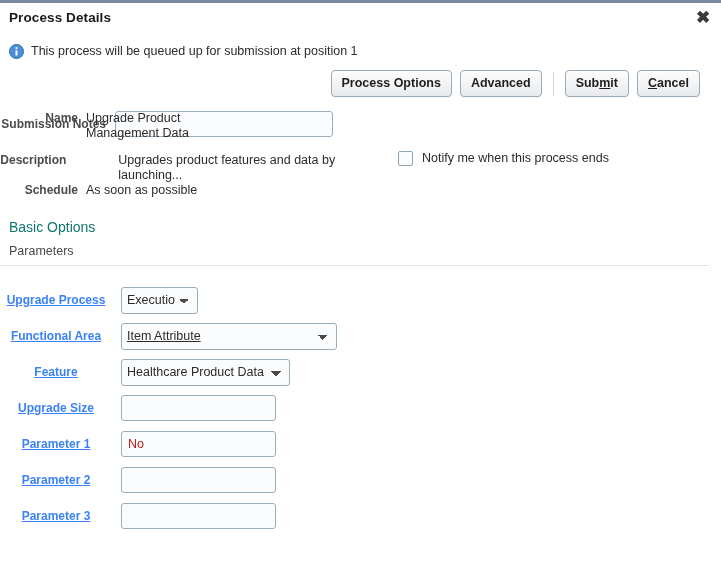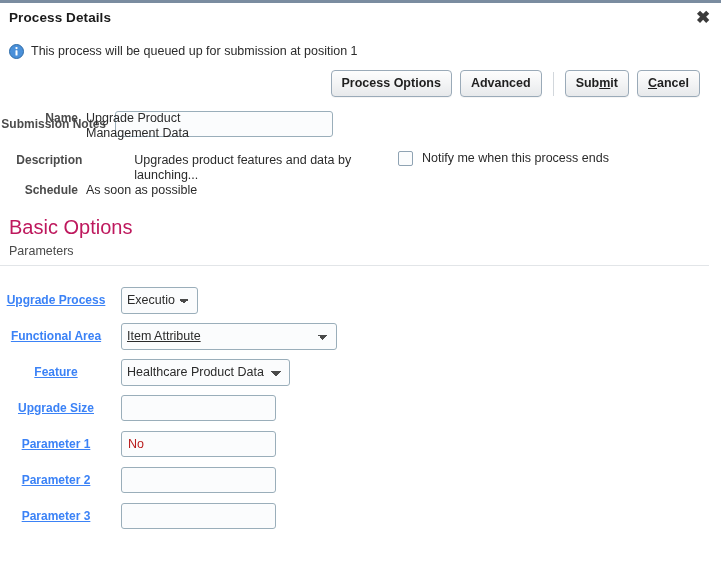--- a/index.html
+++ b/index.html
@@ -128,21 +128,21 @@
   .svalue {
     font-size: 12.5px;
     color: #2b2b2b;
     line-height: 15px;
   }
 
   .f-name  { left: 0;   top: 0;  width: 260px; }
   .f-name .slabel  { width: 78px; padding-right: 8px; }
   .f-name .svalue  { width: 170px; }
 
-  .f-desc  { left: 16px;   top: 42px; width: 360px; gap: 44px; }
+  .f-desc  { left: 0;   top: 42px; width: 360px; gap: 44px; }
   .f-desc .slabel  { width: 78px; padding-right: 8px; }
 
   .f-sched { left: 0;   top: 72px; width: 300px; align-items: center; }
   .f-sched .slabel { width: 78px; padding-right: 8px; }
 
   .f-notes { left: 284px; top: 66px; display: flex; align-items: center; }
   .f-notes .slabel { width: 106px; padding-right: 9px; }
 
   .checkrow {
     position: absolute;
@@ -182,22 +182,22 @@
     outline: none;
   }
   .notes-input { width: 218px; }
 
   
   .section {
     padding: 0 0 0 9px;
     margin-top: 14px;
   }
   .section-title {
-    font-size: 20px;
-    color: #be185d;
+    font-size: 14px;
+    color: #0f766e;
     line-height: 24px;
     font-weight: normal;
     margin: 0;
   }
   .section-sub {
     font-size: 12.5px;
     color: #4a4a4a;
     line-height: 16px;
     margin-top: 4px;
   }

